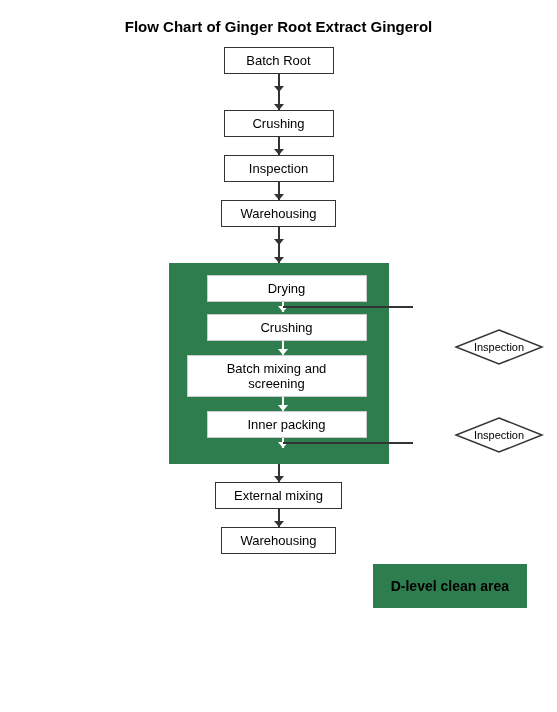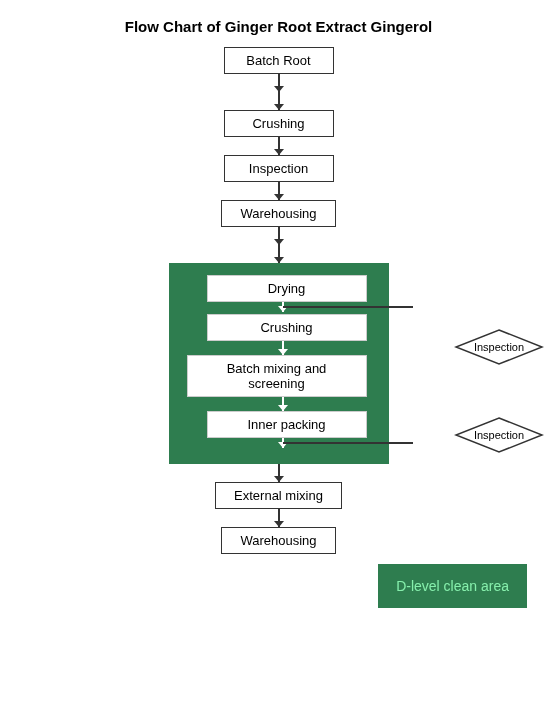--- a/index.html
+++ b/index.html
@@ -65,25 +65,25 @@
       position: relative;
       width: 220px;
     }
     .green-section .box {
       background: #fff;
       border: 1px solid #ccc;
       min-width: 160px;
     }
     .d-level-box {
       background: #2e7d4f;
-      color: #86efac;
+      color: #000000;
       border: 2px solid #2e7d4f;
       padding: 12px 16px;
       font-size: 14px;
-      font-weight: normal;
+      font-weight: bold;
       text-align: center;
       min-width: 110px;
     }
   </style>
 </head>
 <body>
 
 <div class="page-title">Flow Chart of Ginger Root Extract Gingerol</div>
 
 <div class="flowchart">

